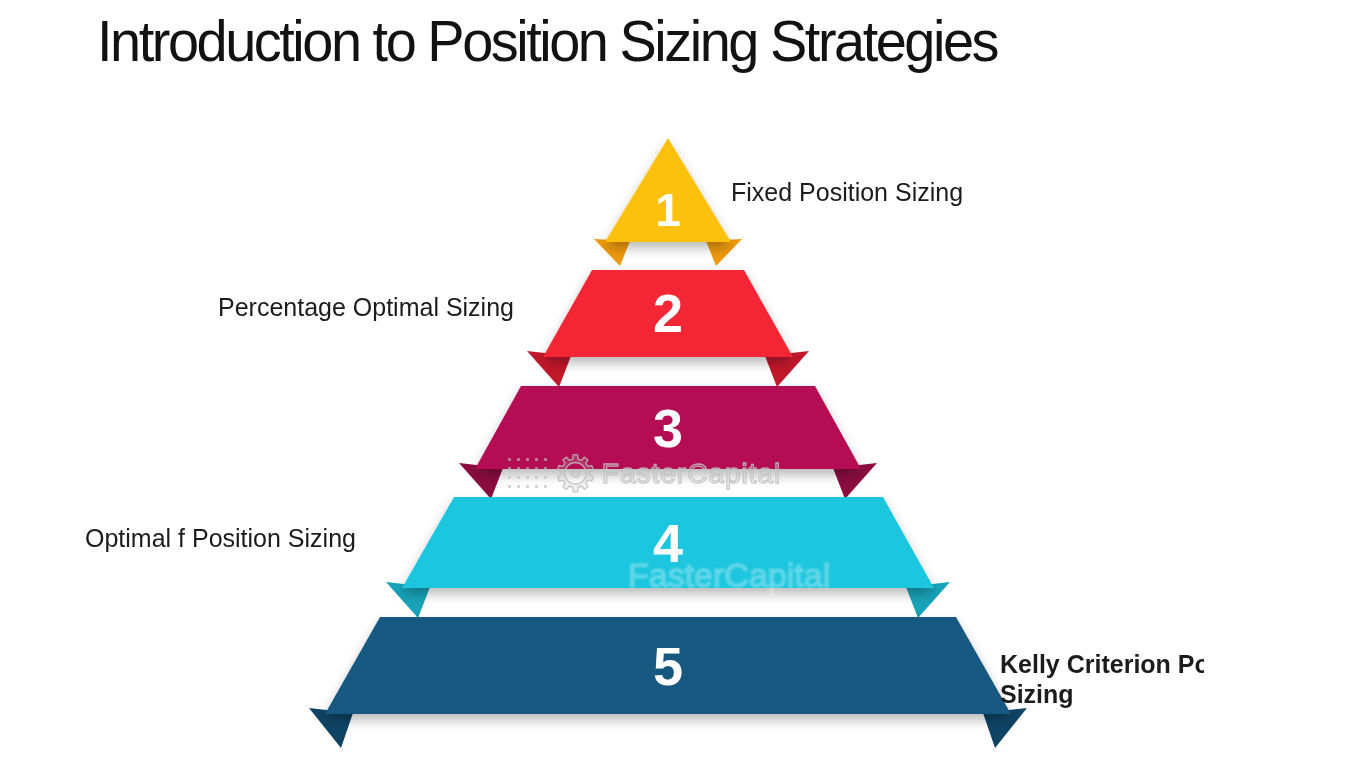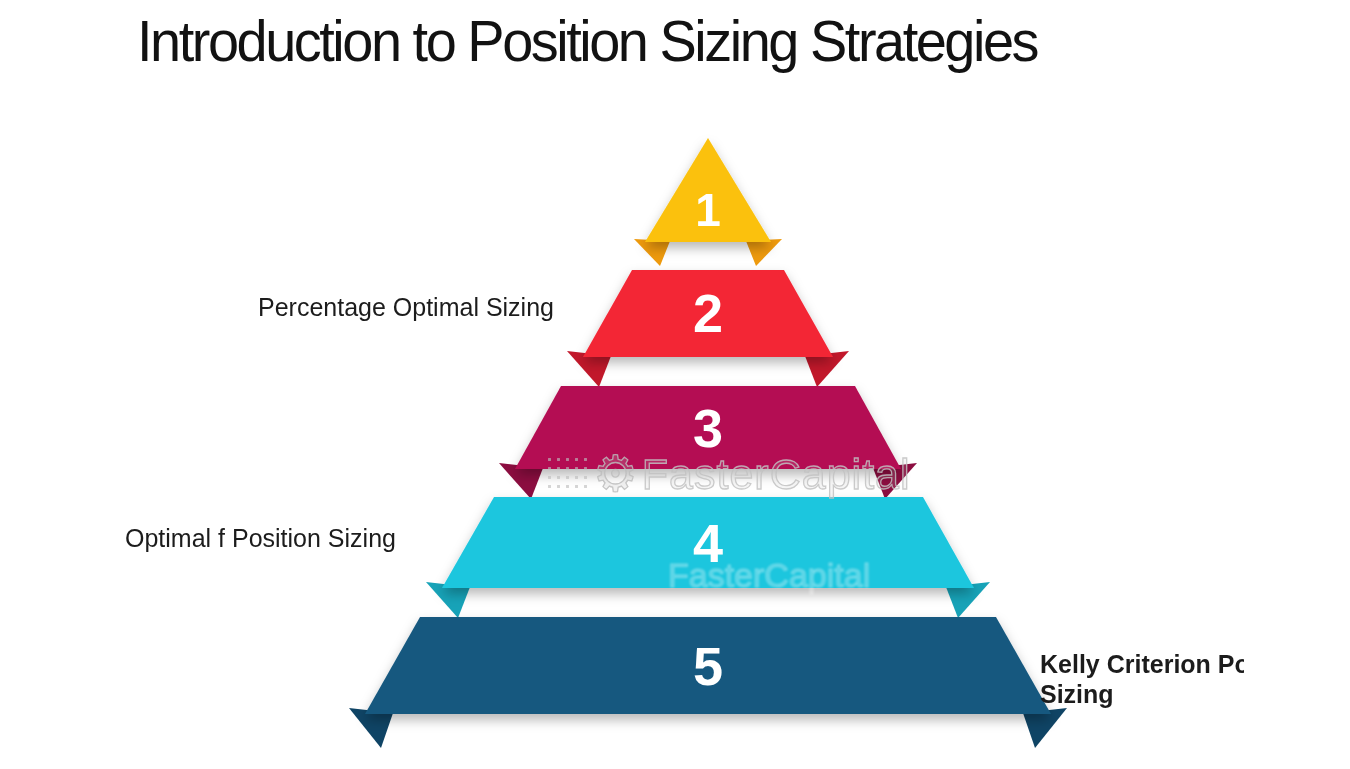--- a/index.html
+++ b/index.html
@@ -2,21 +2,20 @@
 <html><head>
 <meta charset="utf-8">
 <style>
   html,body{margin:0;padding:0;background:#fff;}
   .stage{
     position:relative;
     width:1204px;height:769px;
     background:#ffffff;
     overflow:hidden;
     font-family:"Liberation Sans", sans-serif;
-    margin-left:40px;
   }
   .title{
     position:absolute;
     left:97px;top:8px;
     font-size:57px;
     font-weight:400;
     letter-spacing:-2.5px;
     color:#121212;
     transform:scaleX(0.98);
     transform-origin:left top;
@@ -53,21 +52,21 @@
   }
   .wm-gear{
     font-size:50px;
     line-height:50px;
     color:transparent;
     -webkit-text-stroke:1.3px #bdbdbd;
     text-shadow:0 0 0 rgba(189,189,189,.25);
     margin-right:4px;
   }
   .wm-text{
-    font-size:43px;
+    font-size:28px;
     letter-spacing:1px;
     color:rgba(200,200,200,0.18);
     -webkit-text-stroke:1.3px #c2c2c2;
     white-space:nowrap;
   }
   .wm-ghost{
     position:absolute;
     left:628px;top:556px;
     font-size:34px;
     color:rgba(255,255,255,0.22);
@@ -127,20 +126,21 @@
     </g>
   </svg>
 
   <div class="watermark">
     <div class="wm-dots"></div>
     <div class="wm-gear">⚙</div>
     <div class="wm-text">FasterCapital</div>
   </div>
   <div class="wm-ghost">FasterCapital</div>
 
+  <div class="side-label" style="left:731px;top:177px;">Fixed Position Sizing</div>
 
   <div class="side-label" style="left:218px;top:292px;white-space:nowrap;">Percentage Optimal Sizing</div>
 
 
   <div class="side-label" style="left:85px;top:523px;white-space:nowrap;">Optimal f Position Sizing</div>
 
   <div class="side-label" style="left:1000px;top:649px;width:285px;font-weight:bold;">Kelly Criterion Position Sizing</div>
 
 </div>
 

